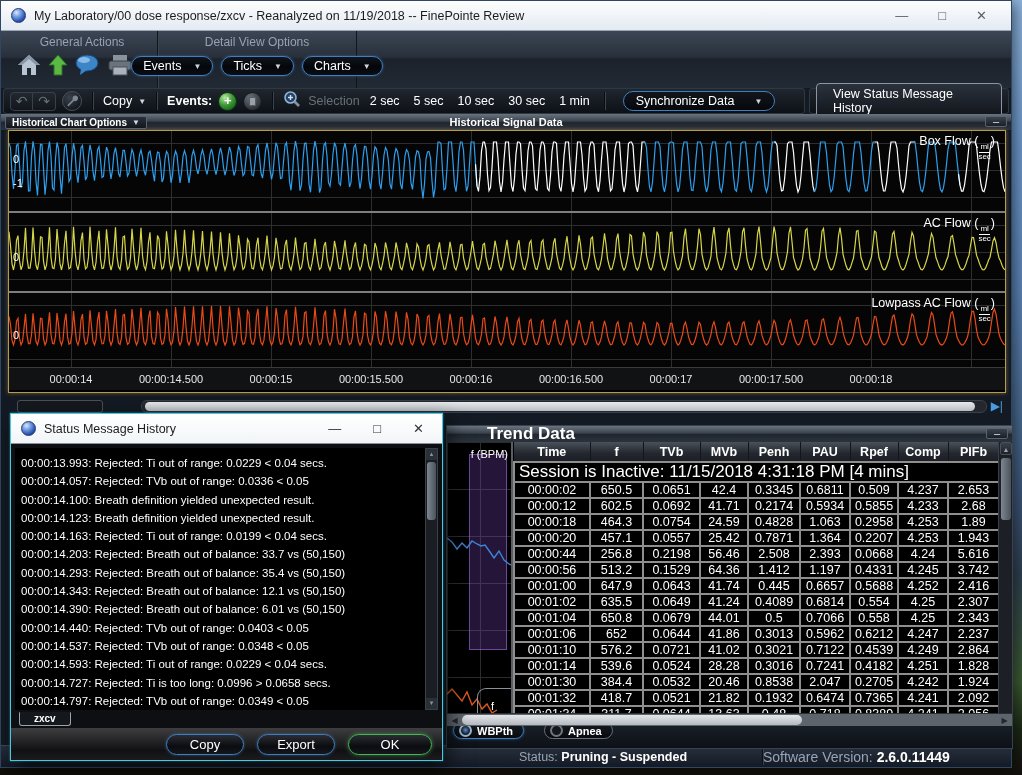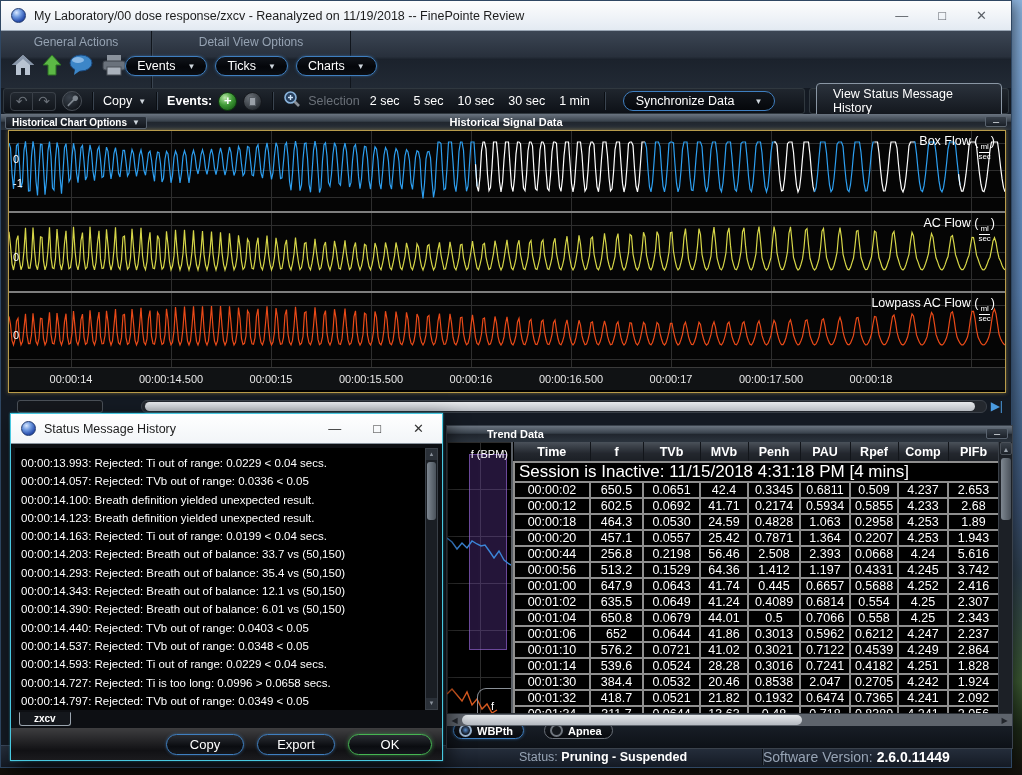--- a/index.html
+++ b/index.html
@@ -9,21 +9,21 @@
   .app { position:absolute; left:0; top:0; width:1012px; height:768px; background:#141a23; border:1px solid #2f4763; box-shadow:3px 3px 14px rgba(0,0,0,.55); }
 
   
   .titlebar { position:absolute; left:0; top:0; width:100%; height:30px; background:linear-gradient(180deg,#fdfdfd,#eef2f7 60%,#e3eaf2); display:flex; align-items:center; padding:4px 10px; border-bottom:1px solid #9aa6b4; }
   .orb { width:15px; height:15px; border-radius:50%; background:radial-gradient(circle at 35% 28%,#d8e8ff 0%,#6f9ae0 35%,#2a4fae 70%,#102a6e 100%); border:1px solid #203a70; flex:0 0 auto; }
   .titlebar .title { margin-left:8px; font-size:12.5px; color:#1c1c1c; white-space:nowrap; }
   .wc { margin-left:auto; display:flex; gap:30px; align-items:center; padding-right:14px; color:#5a5f66; font-size:13px; }
   .wc span { cursor:default; line-height:13px; }
 
   
-  .ribbon { position:absolute; left:0; top:30px; width:100%; height:57px; background:linear-gradient(180deg,#3c4654 0%,#28303c 45%,#1b222c 50%,#222a35 100%); display:flex; }
+  .ribbon { position:absolute; left:0; top:30px; width:100%; height:57px; background:linear-gradient(180deg,#3c4654 0%,#28303c 45%,#1b222c 50%,#222a35 100%); display:flex;padding-left:6px; }
   .rgroup { position:relative; height:100%; padding-top:4px; }
   .rgroup.ga { width:150px; }
   .rgroup.dvo { width:200px; border-left:1px solid #10151c; border-right:1px solid #10151c; box-shadow:1px 0 0 #3a4450 inset; }
   .group-label { text-align:center; font-size:12px; color:#95a2b2; }
   .ga-icons { display:flex; align-items:center; gap:7px; padding:5px 0 0 10px; }
   .pillrow { display:flex; gap:8px; justify-content:center; padding-top:7px; }
   .pill { background:linear-gradient(180deg,#11151b,#04060a 55%,#0a0e14); border:1px solid #3f7fc0; border-radius:11px; color:#fff; font-size:12.5px; padding:2px 11px; display:flex; align-items:center; gap:12px; box-shadow:0 0 3px rgba(70,140,210,.5); cursor:pointer; }
   .caret { font-size:8px; color:#cfd6dd; }
   .mini-stack { display:flex; flex-direction:column; align-items:center; margin-left:6px; gap:2px; }
   .mini-doc { width:9px; height:11px; background:#e8ecf0; border:1px solid #8a949e; }
@@ -314,21 +314,21 @@
     <div class="scroll-strip">
       <span class="ss-box"></span>
       <span class="ss-track">
           <span class="ss-thumb"></span>
         </span>
       <span class="ss-arrow">▶|</span>
     </div>
 
     <div class="trend">
       <div class="phead">
-        <span style="margin-left:40px;color:#fff;font-weight:bold;font-size:11px;">Trend Data</span>
+        <span style="margin-left:40px;color:#fff;font-weight:bold;font-size:17px;">Trend Data</span>
         <span class="pmin">–</span>
       </div>
       <div class="trend-body">
         <div class="ministrip">
           <div class="pband"></div>
           <span class="mlabel">f (BPM)</span>
           <svg width="66" height="286" viewBox="0 0 66 286">
             <polyline points="0,96 5,100 10,107 15,101 20,106 25,99 30,102 34,104 38,103 43,110 47,116 52,109 57,118 62,122 66,124" fill="none" stroke="#3c86d8" stroke-width="1.4"></polyline>
             <polyline points="0,252 5,247 10,253 15,259 20,250 25,263 30,257 35,267 40,262 45,271 50,268" fill="none" stroke="#d85a20" stroke-width="1.4"></polyline>
           </svg>
@@ -383,21 +383,21 @@
                   <td>41.71</td>
                   <td>0.2174</td>
                   <td>0.5934</td>
                   <td>0.5855</td>
                   <td>4.233</td>
                   <td>2.68</td>
                 </tr>
                 <tr>
                   <td>00:00:18</td>
                   <td>464.3</td>
-                  <td>0.0530</td>
+                  <td>0.0754</td>
                   <td>24.59</td>
                   <td>0.4828</td>
                   <td>1.063</td>
                   <td>0.2958</td>
                   <td>4.253</td>
                   <td>1.89</td>
                 </tr>
                 <tr>
                   <td>00:00:20</td>
                   <td>457.1</td>

